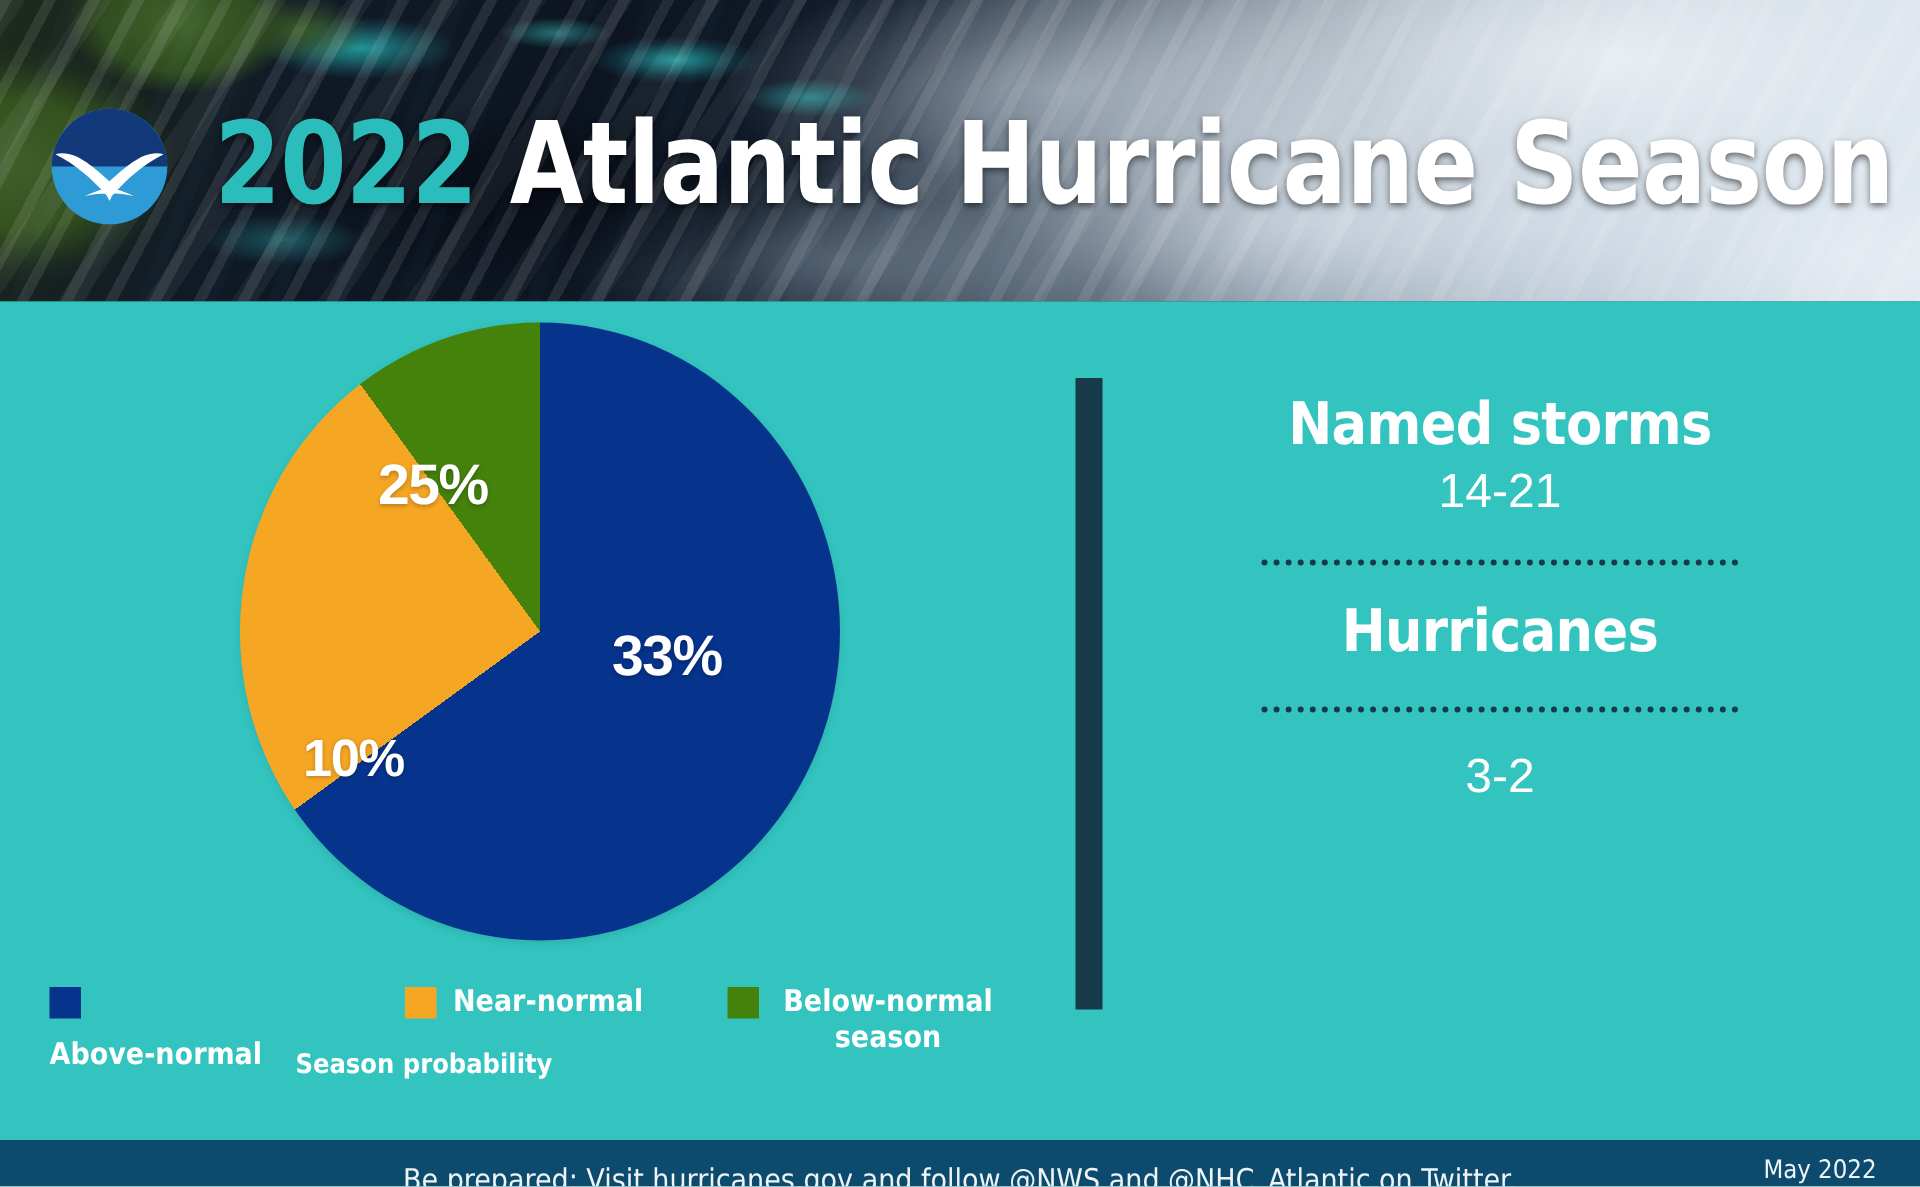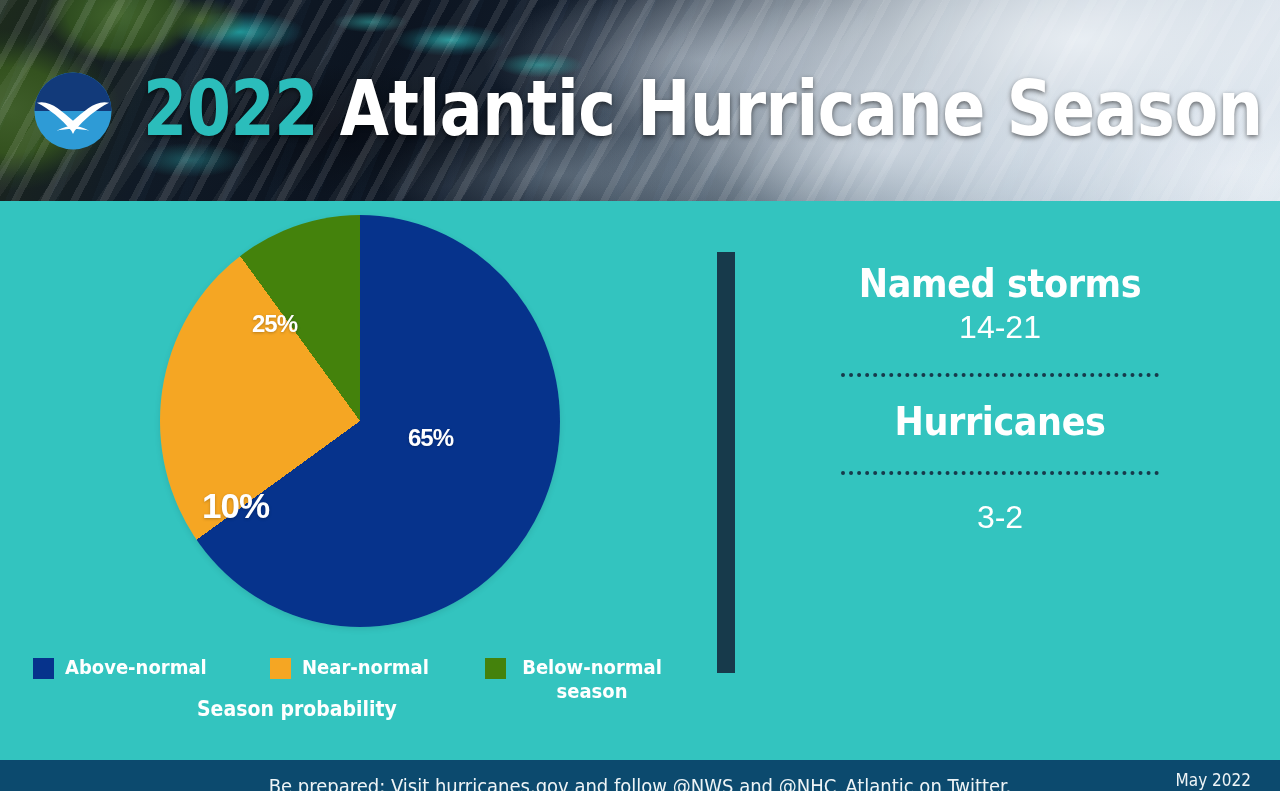--- a/index.html
+++ b/index.html
@@ -99,47 +99,47 @@
   .pie-wrap { position:absolute; left:160px; top:14px; width:400px; height:412px; }
   .pie {
     position:absolute; left:0; top:0; width:400px; height:412px;
     border-radius:50%;
     box-shadow:0 2px 6px rgba(0,0,0,.10);
   }
   .pie-label {
     position:absolute;
     color:#ffffff;
     font-weight:bold;
-    font-size:24px;
+    font-size:38px;
     line-height:38px;
     letter-spacing:-1px;
     text-shadow:0 1px 3px rgba(0,0,0,.25);
   }
   .pie-label.l65 { left:248px; top:204px; }
   .pie-label.l25 { left:92px;  top:90px;  }
   .pie-label.l10 { left:42px;  top:228px; font-size:35px;margin-top:44px; }
 
   
   .legend { position:absolute; left:33px; top:454px; width:660px; height:84px; }
   .legend-item { position:absolute; display:flex; align-items:flex-start; gap:11px; }
-  .legend-item:nth-child(1) { left:0px;   top:0px; }
+  .legend-item:nth-child(1) { left:0px;   top:0px;flex-direction:column; }
   .legend-item:nth-child(2) { left:237px; top:0px; }
   .legend-item:nth-child(3) { left:452px; top:0px; }
   .swatch { width:21px; height:21px; flex:0 0 21px; margin-top:3px; }
   .legend-text {
     color:#ffffff; font-weight:bold; font-size:20px; line-height:24px;
     font-family:"Liberation Sans Narrow","DejaVu Sans Condensed","Liberation Sans", sans-serif;
     max-width:150px;
     text-align:center;
   }
   .legend-item:nth-child(1) .legend-text,
   .legend-item:nth-child(2) .legend-text { white-space:nowrap; text-align:left; }
   .season-prob {
     position:absolute; left:197px; top:494px;
-    color:#ffffff; font-weight:bold; font-size:21px; line-height:29px;
+    color:#ffffff; font-weight:bold; font-size:18px; line-height:29px;
     font-family:"Liberation Sans Narrow","DejaVu Sans Condensed","Liberation Sans", sans-serif;
   }
 
   
   .vbar {
     position:absolute; left:717px; top:51px; width:18px; height:421px;
     background:#173A4B;
   }
 
   
@@ -204,21 +204,21 @@
 
     <div class="title">
       <span class="year">2022</span><span class="rest"> Atlantic Hurricane Season Outlook</span>
     </div>
   </div>
 
   <div class="main">
 
     <div class="pie-wrap">
       <div class="pie" id="pie-disc" style="background: conic-gradient(rgb(6, 51, 140) 0deg, rgb(6, 51, 140) 234deg, rgb(245, 166, 35) 234deg, rgb(245, 166, 35) 324deg, rgb(68, 130, 12) 324deg, rgb(68, 130, 12) 360deg);"></div>
-      <div class="pie-label l65">65%</div>
+      <div class="pie-label l65">33%</div>
       <div class="pie-label l25">25%</div>
       <div class="pie-label l10">10%</div>
     </div>
 
     <div class="legend">
       <div class="legend-item">
         <span class="swatch" style="background:#06338C"></span>
         <span class="legend-text">Above-normal</span>
       </div>
       <div class="legend-item">

